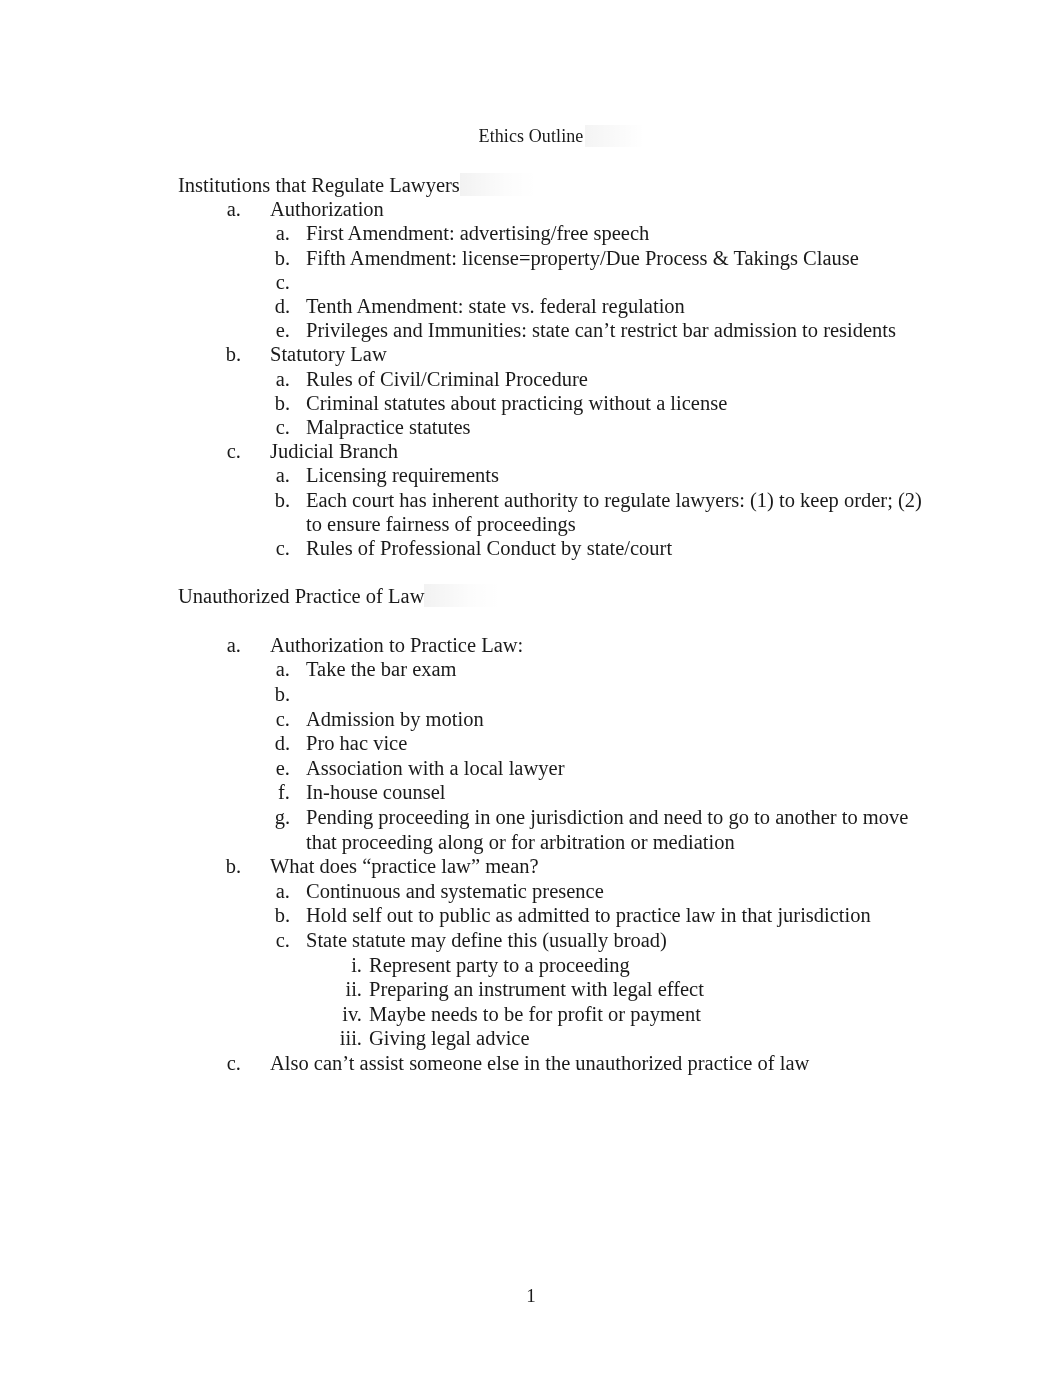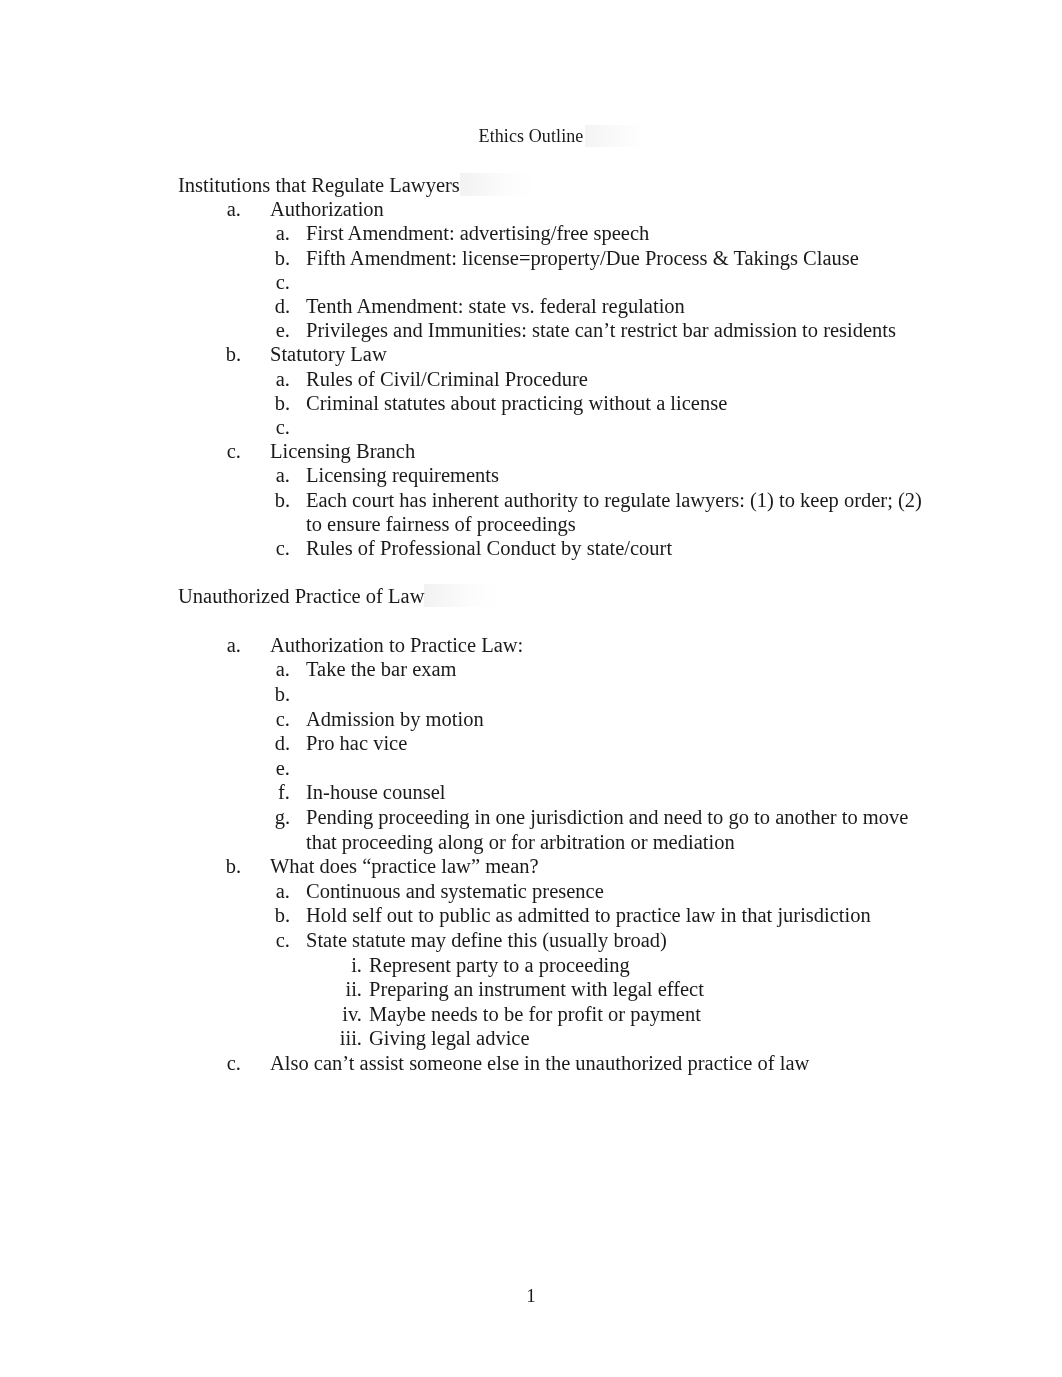--- a/index.html
+++ b/index.html
@@ -178,24 +178,25 @@
           <div class="row lvl2">
             <span class="marker">a.</span>
             <span class="txtcell">Rules of Civil/Criminal Procedure</span>
           </div>
           <div class="row lvl2">
             <span class="marker">b.</span>
             <span class="txtcell">Criminal statutes about practicing without a license</span>
           </div>
           <div class="row lvl2">
             <span class="marker">c.</span>
-          </div>
-          <div class="row lvl1">
-            <span class="marker">c.</span>
-            <span class="txtcell">Licensing Branch</span>
+            <span class="txtcell">Malpractice statutes</span>
+          </div>
+          <div class="row lvl1">
+            <span class="marker">c.</span>
+            <span class="txtcell">Judicial Branch</span>
           </div>
           <div class="row lvl2">
             <span class="marker">a.</span>
             <span class="txtcell">Licensing requirements</span>
           </div>
           <div class="row lvl2">
             <span class="marker">b.</span>
             <span class="txtcell">Each court has inherent authority to regulate lawyers: (1) to keep order; (2) to ensure fairness of proceedings</span>
           </div>
           <div class="row lvl2">
@@ -227,20 +228,21 @@
           <div class="row lvl2">
             <span class="marker">c.</span>
             <span class="txtcell">Admission by motion</span>
           </div>
           <div class="row lvl2">
             <span class="marker">d.</span>
             <span class="txtcell">Pro hac vice</span>
           </div>
           <div class="row lvl2">
             <span class="marker">e.</span>
+            <span class="txtcell">Association with a local lawyer</span>
           </div>
           <div class="row lvl2">
             <span class="marker">f.</span>
             <span class="txtcell">In-house counsel</span>
           </div>
           <div class="row lvl2">
             <span class="marker">g.</span>
             <span class="txtcell">Pending proceeding in one jurisdiction and need to go to another to move that proceeding along or for arbitration or mediation</span>
           </div>
           <div class="row lvl1">

